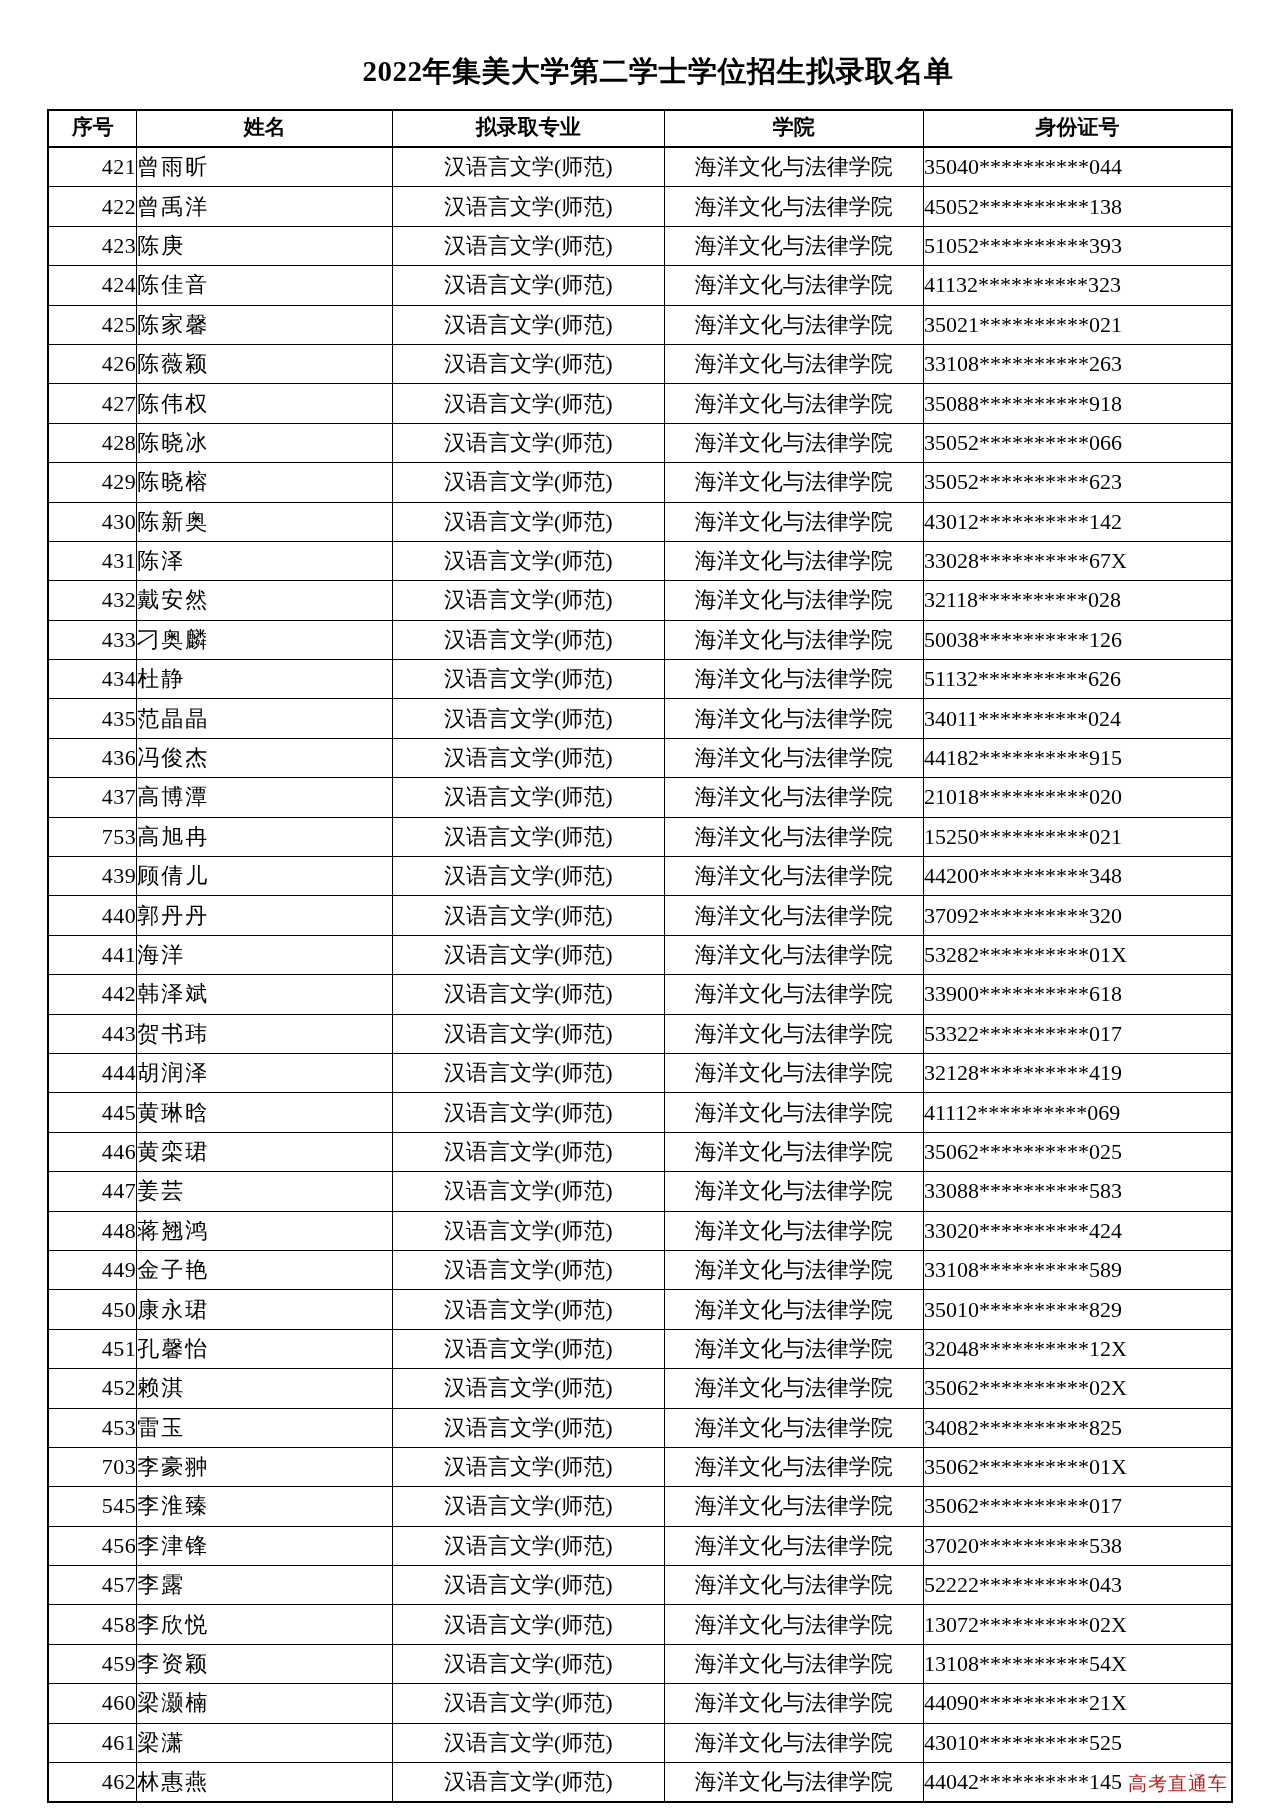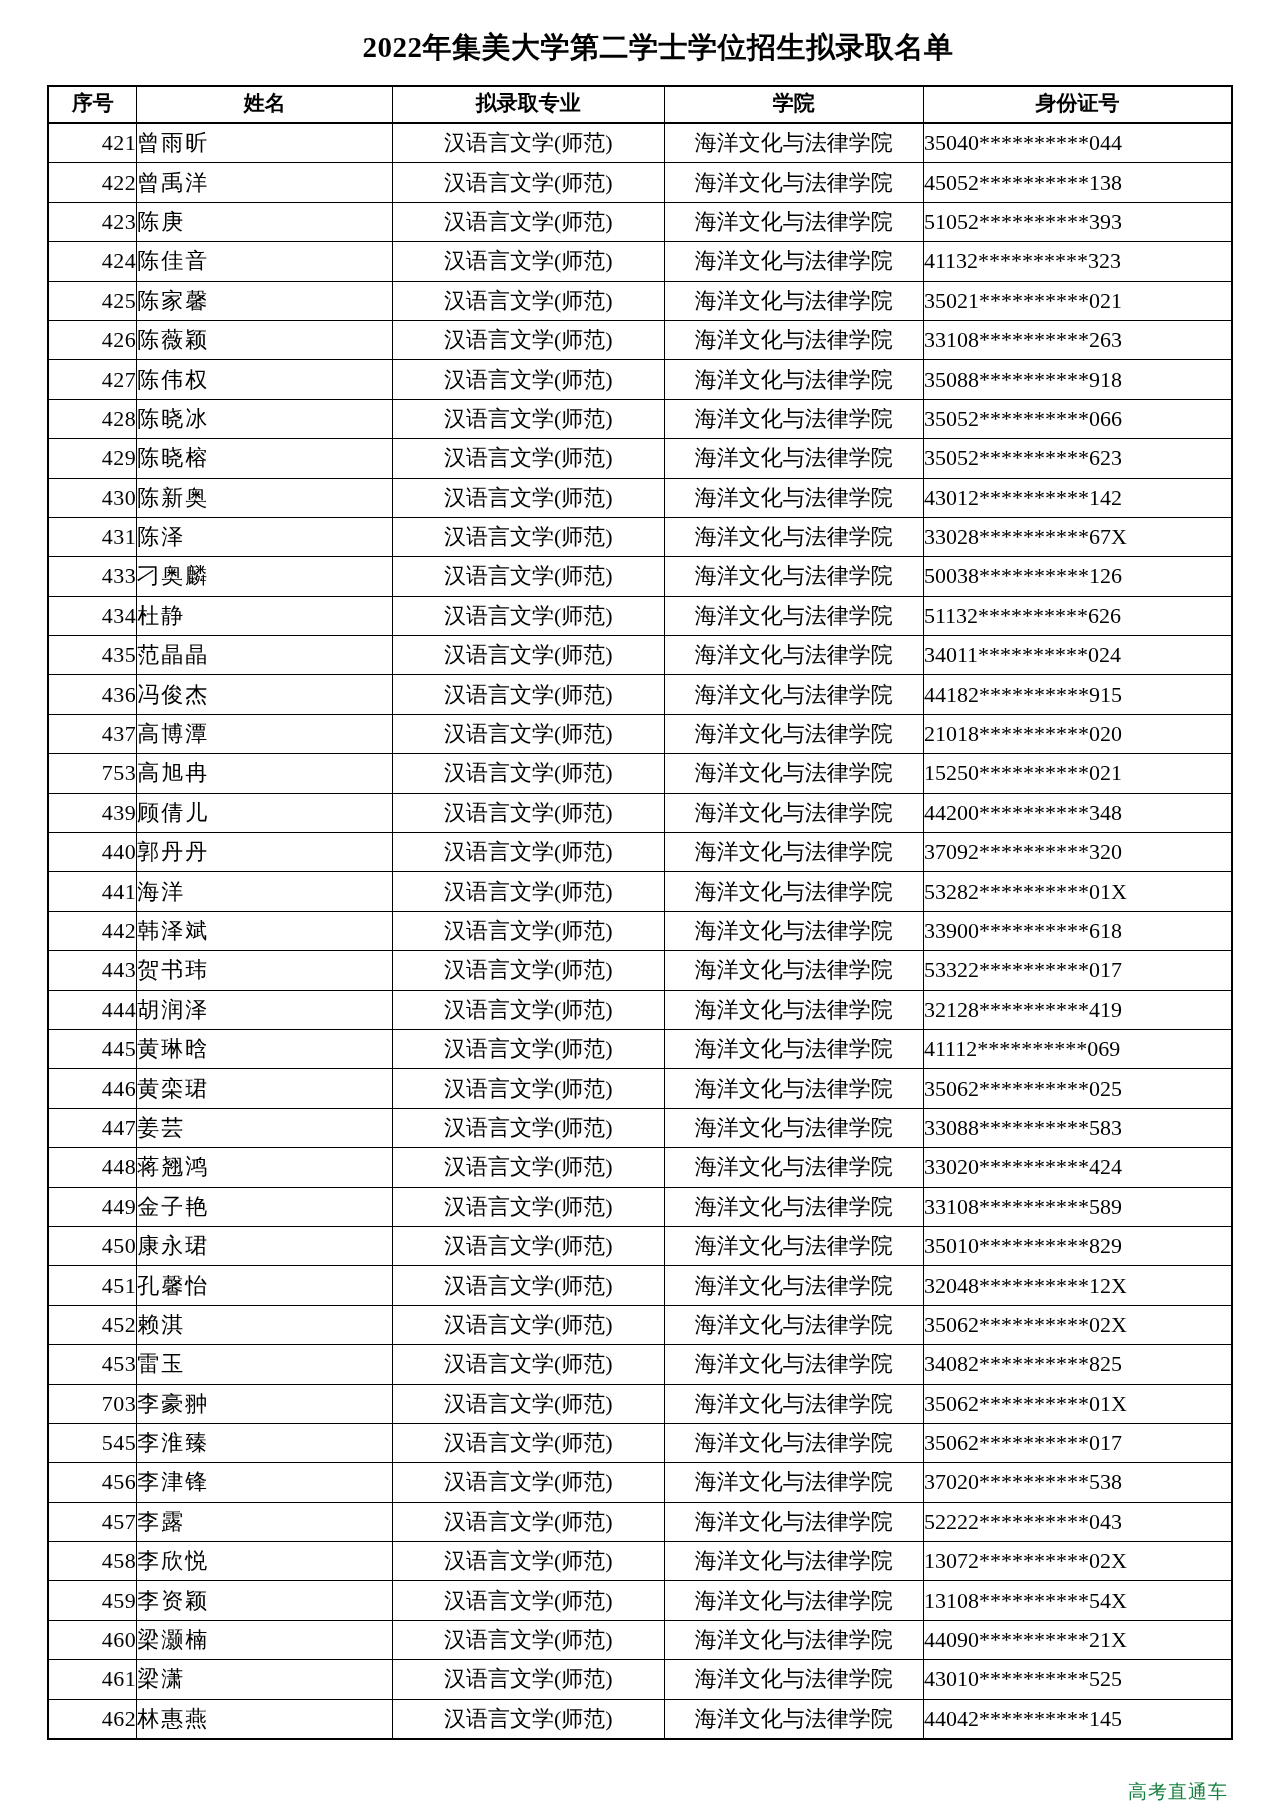--- a/index.html
+++ b/index.html
@@ -19,21 +19,21 @@
     min-height: 1809px;
     box-sizing: border-box;
     padding: 0;
     position: relative;
   }
   .doc-title {
     text-align: center;
     font-size: 29px;
     font-weight: bold;
     letter-spacing: 0.5px;
-    padding-top: 28px;
+    padding-top: 52px;
     padding-bottom: 17px;
     font-family: "Liberation Serif", "DejaVu Serif", serif;
     margin-left: 36px;
   }
   .table-wrap {
     padding: 0 47px 0 47px;
   }
   table.roster {
     border-collapse: collapse;
     width: 1186px;
@@ -91,23 +91,23 @@
     text-align: left;
     padding-left: 3px;
     font-size: 21.5px;
     letter-spacing: 0px;
     white-space: nowrap;
     overflow: hidden;
   }
   .watermark {
     position: absolute;
     right: 52px;
-    bottom: 4px;
+    bottom: 12px;
     font-size: 19px;
-    color: #15803d;
+    color: #b91c1c;
     letter-spacing: 1px;
     font-family: "Liberation Sans", "DejaVu Sans", sans-serif;
     user-select: none;
   }
 </style>
 </head>
 <body>
 
 <div class="page">
 
@@ -203,20 +203,27 @@
             <td class="idnum">43012**********142</td>
           </tr>
           <tr>
             <td class="idx">431</td>
             <td class="name">陈泽</td>
             <td class="major">汉语言文学(师范)</td>
             <td class="college">海洋文化与法律学院</td>
             <td class="idnum">33028**********67X</td>
           </tr>
           <tr>
+            <td class="idx">432</td>
+            <td class="name">戴安然</td>
+            <td class="major">汉语言文学(师范)</td>
+            <td class="college">海洋文化与法律学院</td>
+            <td class="idnum">32118**********028</td>
+          </tr>
+          <tr>
             <td class="idx">433</td>
             <td class="name">刁奥麟</td>
             <td class="major">汉语言文学(师范)</td>
             <td class="college">海洋文化与法律学院</td>
             <td class="idnum">50038**********126</td>
           </tr>
           <tr>
             <td class="idx">434</td>
             <td class="name">杜静</td>
             <td class="major">汉语言文学(师范)</td>

